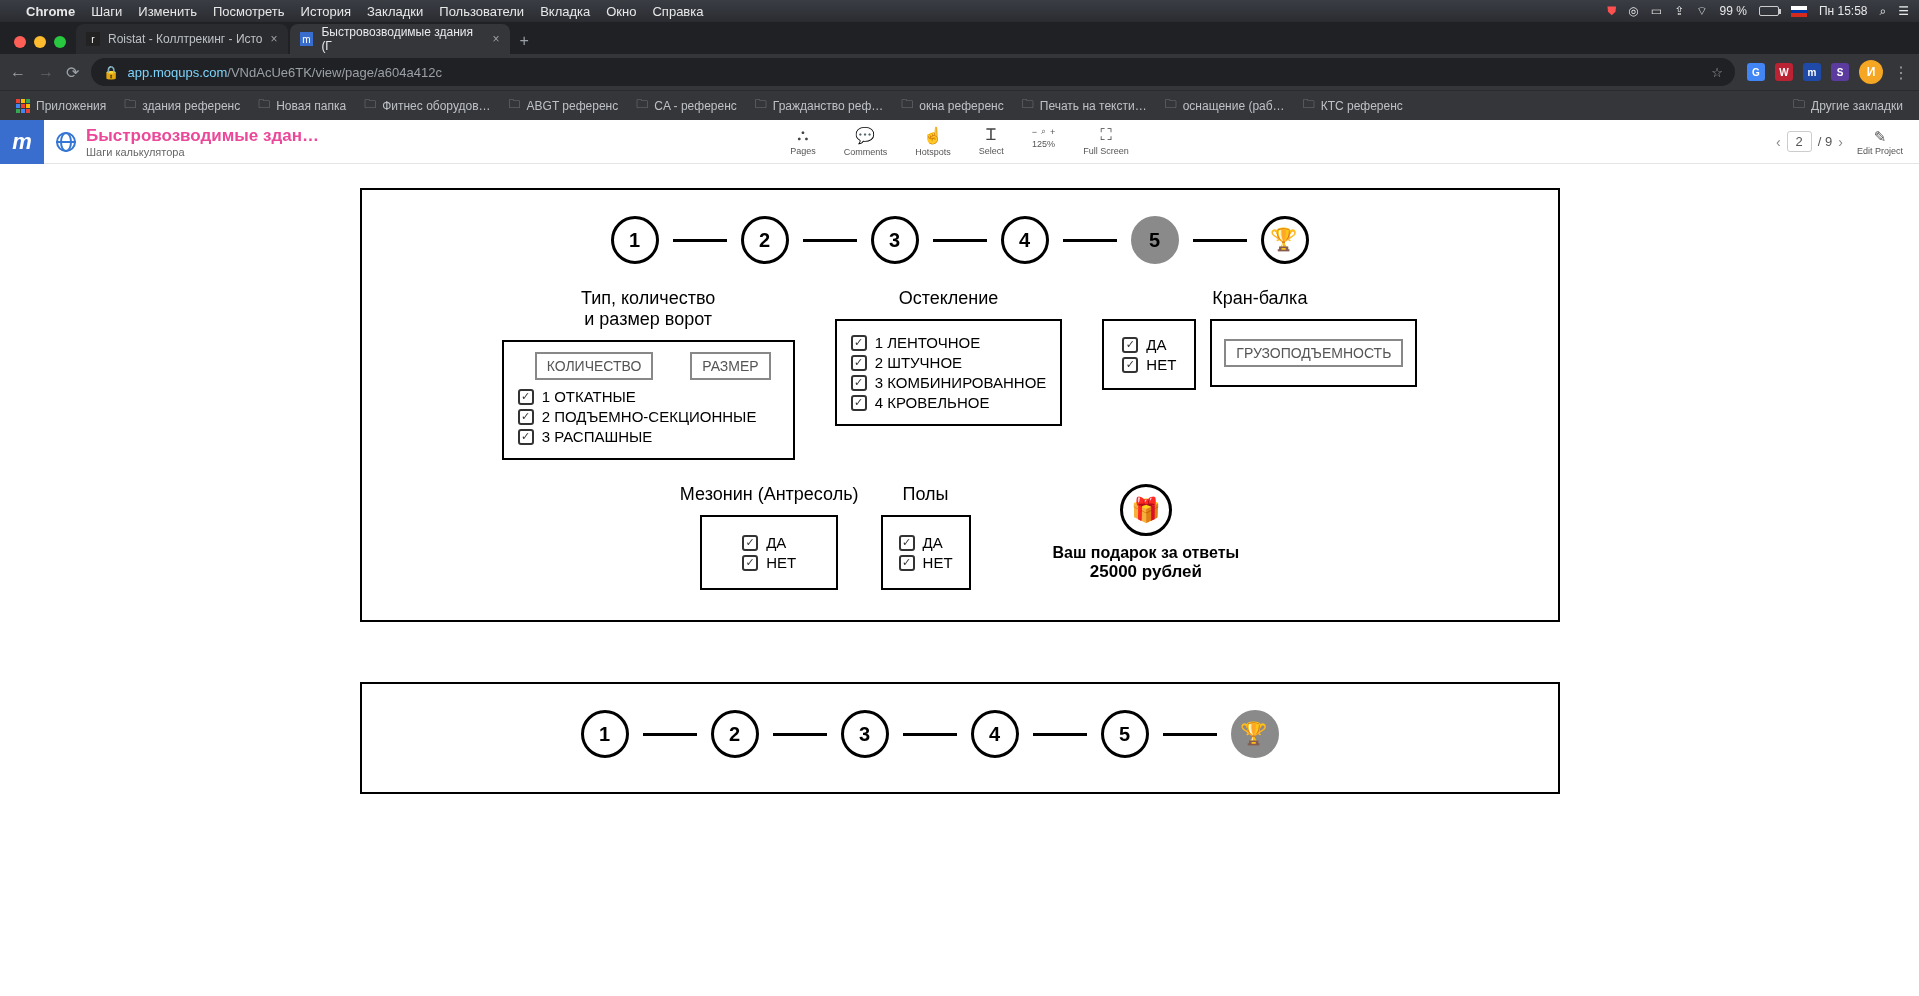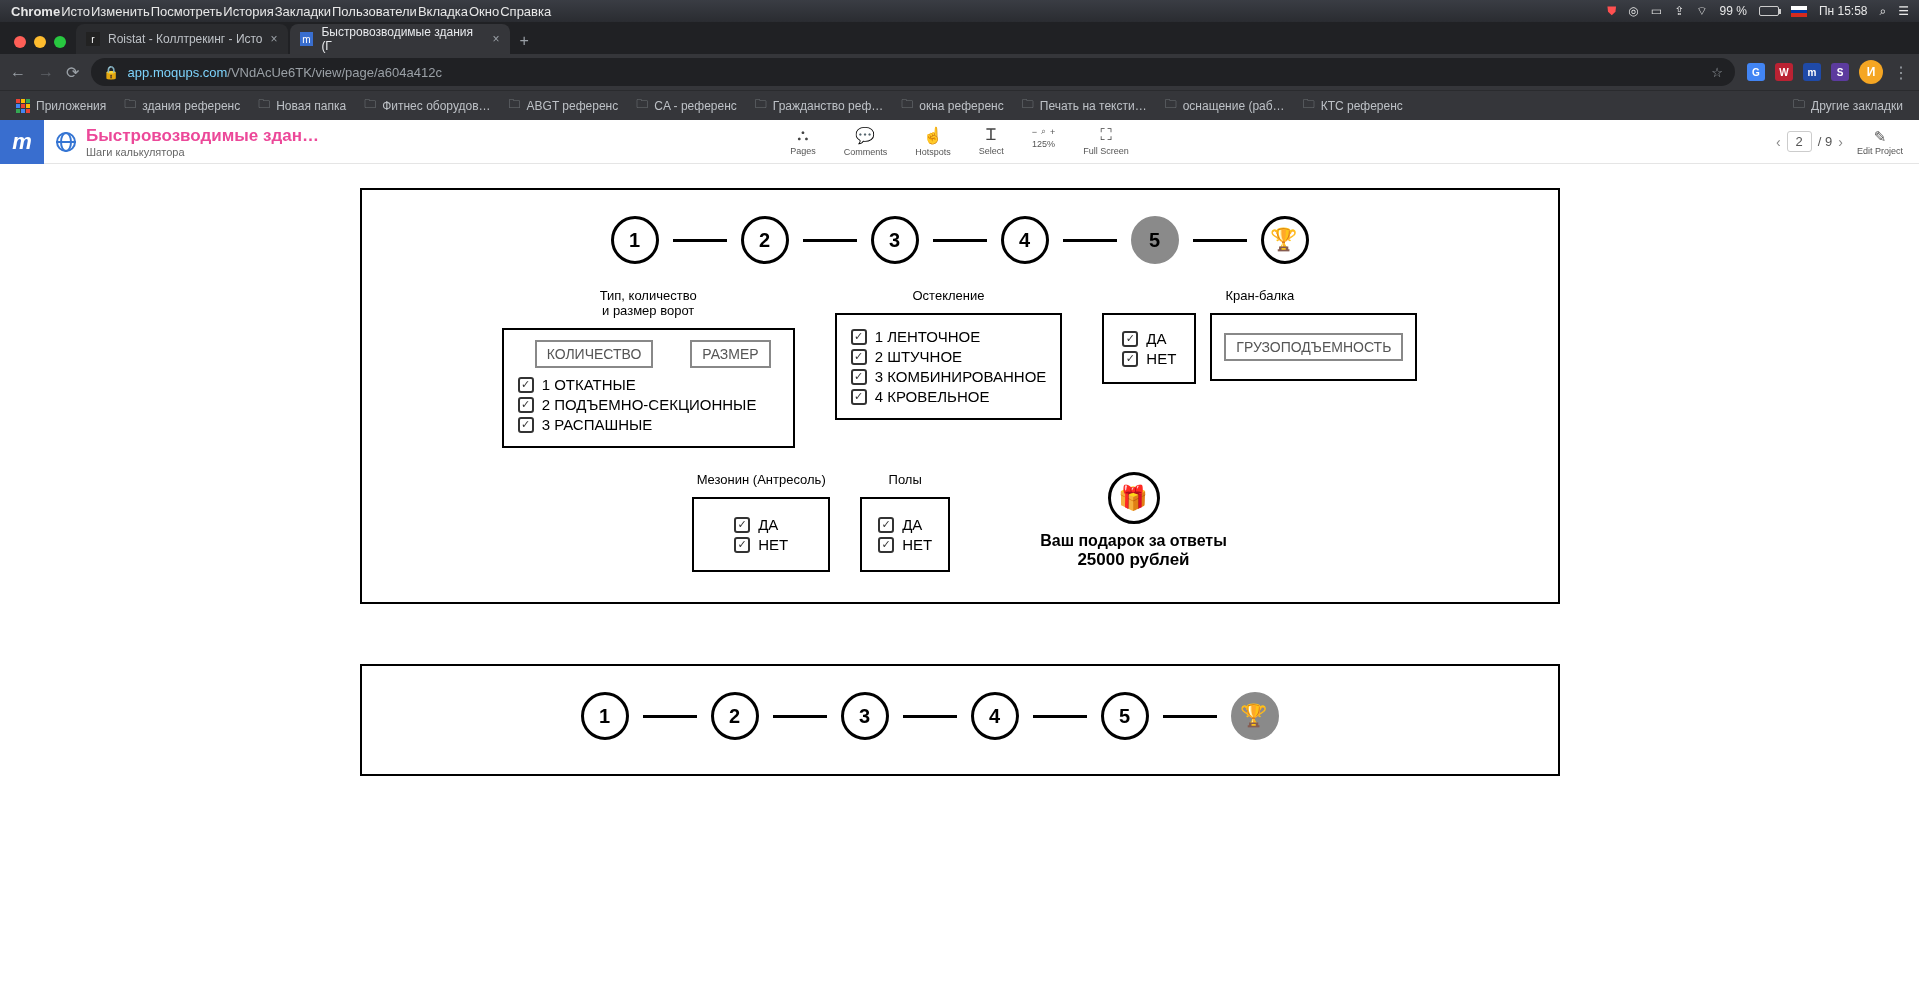--- a/index.html
+++ b/index.html
@@ -1,19 +1,19 @@
 <!DOCTYPE html>
 <html><head>
 <meta charset="utf-8">
 <style>
 * { margin: 0; padding: 0; box-sizing: border-box; font-family: -apple-system, BlinkMacSystemFont, "Segoe UI", Helvetica, Arial, sans-serif; }
 body { background: #202124; width: 1919px; height: 996px; overflow: hidden; }
 
 
-.mac-menubar { height: 22px; background: linear-gradient(#3a3d44,#2a2c31); display: flex; align-items: center; padding: 0 10px; color: #e8e8e8; font-size: 13px; gap: 1px; }
+.mac-menubar { height: 22px; background: linear-gradient(#3a3d44,#2a2c31); display: flex; align-items: center; padding: 0 10px; color: #e8e8e8; font-size: 13px; gap: 16px; }
 .mac-menubar .apple { font-size: 14px; }
 .mac-menubar .right { margin-left: auto; display: flex; align-items: center; gap: 12px; font-size: 12px; }
 .mac-menubar .flag { width: 16px; height: 11px; background: linear-gradient(#fff 33%,#0039a6 33%,#0039a6 66%,#d52b1e 66%); }
 .mac-menubar .batt { border:1px solid #ccc; width:20px; height:10px; border-radius:2px; position:relative; }
 .mac-menubar .batt::after { content:''; position:absolute; right:-3px; top:2px; width:2px; height:5px; background:#ccc; }
 
 
 .tabs-row { height: 32px; background: #202124; display: flex; align-items: flex-end; padding-left: 8px; }
 .traffic { display: flex; gap: 8px; align-items: center; padding: 0 10px 6px 6px; }
 .traffic span { width: 12px; height: 12px; border-radius: 50%; }
@@ -76,43 +76,43 @@
 .step{width:48px;height:48px;border:3px solid #000;border-radius:50%;display:flex;align-items:center;justify-content:center;font-size:20px;font-weight:bold;}
 .step.active{background:#8a8a8a;border-color:#8a8a8a;color:#000;}
 .step.trophy{font-size:22px;}
 .step.trophy.filled{background:#8a8a8a;border-color:#8a8a8a;}
 .dash{width:54px;height:3px;background:#000;}
 
 .title{font-size:24px;font-weight:600;text-align:center;margin-bottom:20px;}
 
 .row1{display:flex;gap:40px;justify-content:center;align-items:flex-start;}
 .col{text-align:center;}
-.col-label{font-size:13px;margin-bottom:10px;}
+.col-label{font-size:18px;margin-bottom:10px;}
 .box{border:2px solid #000;padding:10px 14px;text-align:left;display:inline-block;}
 .inputlike{border:2px solid #888;padding:4px 10px;font-size:14px;color:#555;display:inline-block;margin-right:8px;margin-left:17px;}
 .chk-row{display:flex;align-items:center;gap:8px;font-size:15px;margin:3px 0;}
 .chk{width:16px;height:16px;border:2px solid #333;border-radius:3px;display:inline-flex;align-items:center;justify-content:center;font-size:11px;color:#333;}
 
-.row2{display:flex;gap:30px;justify-content:center;align-items:flex-start;margin-top:24px;}
+.row2{display:flex;gap:22px;justify-content:center;align-items:flex-start;margin-top:24px;}
 .wishes-box{border:2px solid #000;width:200px;height:74px;position:relative;}
 .wishes-box .line{position:absolute;left:24px;right:24px;bottom:20px;height:2px;background:#000;}
 .gift-col{text-align:center;margin-left:60px;}
 .gift-icon{width:52px;height:52px;border:3px solid #000;border-radius:50%;display:inline-flex;align-items:center;justify-content:center;font-size:24px;margin-bottom:8px;}
 .gift-text{font-size:16px;font-weight:600;}
 .gift-text2{font-size:17px;font-weight:700;}
 
 .box .inputs-row{display:flex;gap:12px;margin-bottom:8px;}
 </style>
 </head>
 <body>
 
 <div class="mac-menubar">
   <span class="apple"></span>
   <b>Chrome</b>
-  <span>Исто</span>
+  <span>Шаги</span>
   <span>Изменить</span>
   <span>Посмотреть</span>
   <span>История</span>
   <span>Закладки</span>
   <span>Пользователи</span>
   <span>Вкладка</span>
   <span>Окно</span>
   <span>Справка</span>
   <div class="right">
     <span style="color:#ff5050;">⛊</span>

